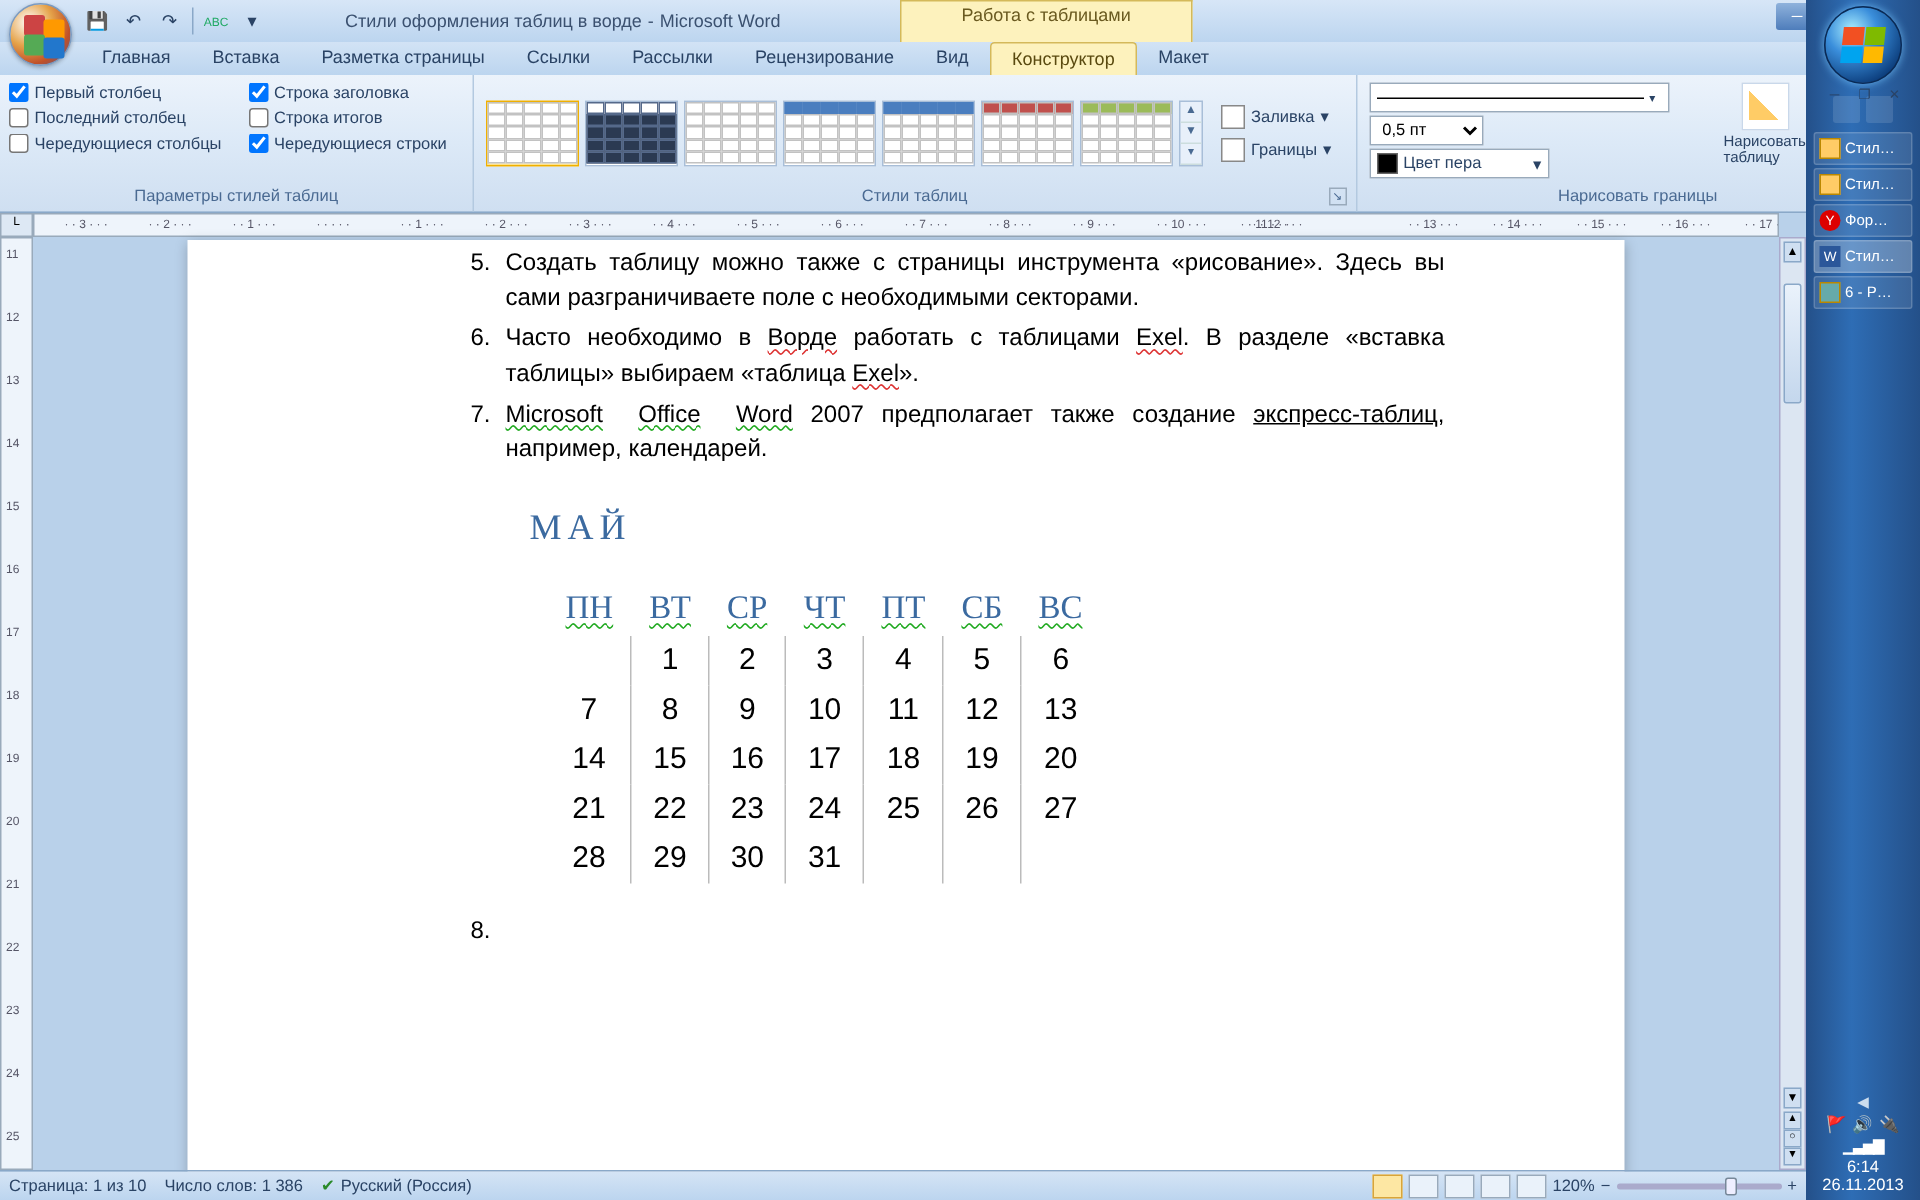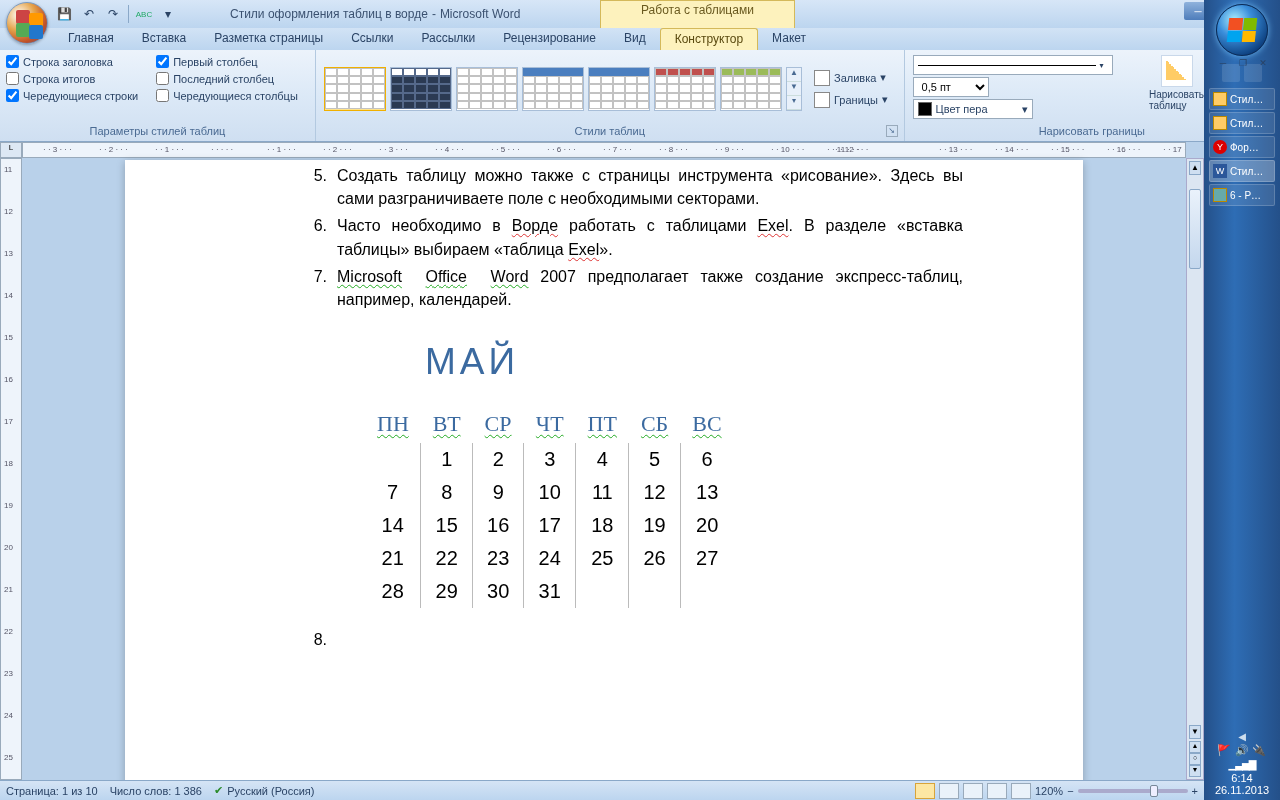--- a/index.html
+++ b/index.html
@@ -88,21 +88,21 @@
 
 .page { position:absolute; left:125px; top:18px; width:958px; height:630px; background:#fff; box-shadow:0 2px 8px rgba(0,0,0,.25); padding:0 120px 0 180px; overflow:hidden; }
 .doc-text { font-family:Calibri,"Segoe UI",sans-serif; font-size:16px; line-height:1.45; color:#000; text-align:justify; }
 .doc-text .cut{ color:#000; }
 .li { display:flex; margin-top:4px; }
 .li .num{ width:32px; text-align:right; padding-right:10px; }
 .li .body{ flex:1; }
 .underline-red { text-decoration: underline wavy #d33 1px; text-underline-offset:2px; }
 .underline-green { text-decoration: underline wavy #2a2 1px; text-underline-offset:2px; }
 
-.cal-title { font-family:Liberation Sans, sans-serif; font-size:37px; color:#3b6aa0; letter-spacing:4px; margin:24px 0 18px 120px; }
+.cal-title { font-family:Liberation Serif, serif; font-size:24px; color:#3b6aa0; letter-spacing:4px; margin:24px 0 18px 48px; }
 .calendar { margin-left:60px; border-collapse:collapse; font-family:Calibri,sans-serif; font-size:20px; }
 .calendar th { font-family:Cambria,Georgia,serif; font-size:22px; color:#3b6aa0; font-weight:normal; padding:2px 12px; text-decoration: underline wavy #2a2 1px; text-underline-offset:3px; }
 .calendar td { padding:2px 14px; text-align:center; border-right:1px solid #bbb; }
 .calendar td:last-child{ border-right:none; }
 
 
 .status { position:absolute; left:0; right:76px; bottom:0; height:20px; background:linear-gradient(#d5e4f5,#bcd5ef); border-top:1px solid #8aa8c8; display:flex; align-items:center; font-size:11px; color:#2a4365; padding:0 6px; gap:12px; }
 .status .sec { display:flex; align-items:center; gap:4px; }
 .status .right { margin-left:auto; display:flex; align-items:center; gap:4px; }
 .status .viewbtn { width:20px; height:16px; border:1px solid #9ab; background:#eaf2fa; }
@@ -179,43 +179,43 @@
   </div>
 </div>
 
 <div class="ribbon">
   <div class="group styleopts">
     <div class="group-body">
       <div class="cols">
         <div>
           <label>
               <input type="checkbox" checked="" style="">
+              <span>Первый столбец</span>
+            </label>
+          <label>
+              <input type="checkbox" style="">
+              <span>Последний столбец</span>
+            </label>
+          <label>
+              <input type="checkbox" style="">
+              <span>Чередующиеся столбцы</span>
+            </label>
+        </div>
+        <div>
+          <label>
+              <input type="checkbox" checked="" style="">
               <span>Строка заголовка</span>
             </label>
           <label>
               <input type="checkbox" style="">
               <span>Строка итогов</span>
             </label>
           <label>
               <input type="checkbox" checked="" style="">
               <span>Чередующиеся строки</span>
-            </label>
-        </div>
-        <div>
-          <label>
-              <input type="checkbox" checked="" style="">
-              <span>Первый столбец</span>
-            </label>
-          <label>
-              <input type="checkbox" style="">
-              <span>Последний столбец</span>
-            </label>
-          <label>
-              <input type="checkbox" style="">
-              <span>Чередующиеся столбцы</span>
             </label>
         </div>
       </div>
     </div>
     <div class="group-label">Параметры стилей таблиц</div>
   </div>
 
   <div class="group gallery-group">
     <div class="group-body" style="align-items:center">
       <div class="gallery">
@@ -511,21 +511,21 @@
       <div class="li">
           <div class="num">5.</div>
           <div class="body">Создать таблицу можно также с страницы инструмента «рисование». Здесь вы сами разграничиваете поле с необходимыми секторами.</div>
         </div>
       <div class="li">
           <div class="num">6.</div>
           <div class="body"><span>Часто необходимо в </span><span class="underline-red">Ворде</span><span> работать с таблицами </span><span class="underline-red">Exel</span><span>. В разделе «вставка таблицы» выбираем «таблица </span><span class="underline-red">Exel</span><span>».</span></div>
         </div>
       <div class="li">
           <div class="num">7.</div>
-          <div class="body"><span class="underline-green">Microsoft</span> &nbsp;<span class="underline-green">Office</span> &nbsp;<span class="underline-green">Word</span><span> 2007 предполагает также создание </span><span style="">экспресс-таблиц</span><span>, например, календарей.</span></div>
+          <div class="body"><span class="underline-green">Microsoft</span> &nbsp;<span class="underline-green">Office</span> &nbsp;<span class="underline-green">Word</span><span> 2007 предполагает также создание </span><span style="text-decoration:underline">экспресс-таблиц</span><span>, например, календарей.</span></div>
         </div>
 
       <div class="cal-title">МАЙ</div>
       <table class="calendar">
         <thead>
             <tr id="calhead">
               <th>ПН</th>
               <th>ВТ</th>
               <th>СР</th>
               <th>ЧТ</th>

